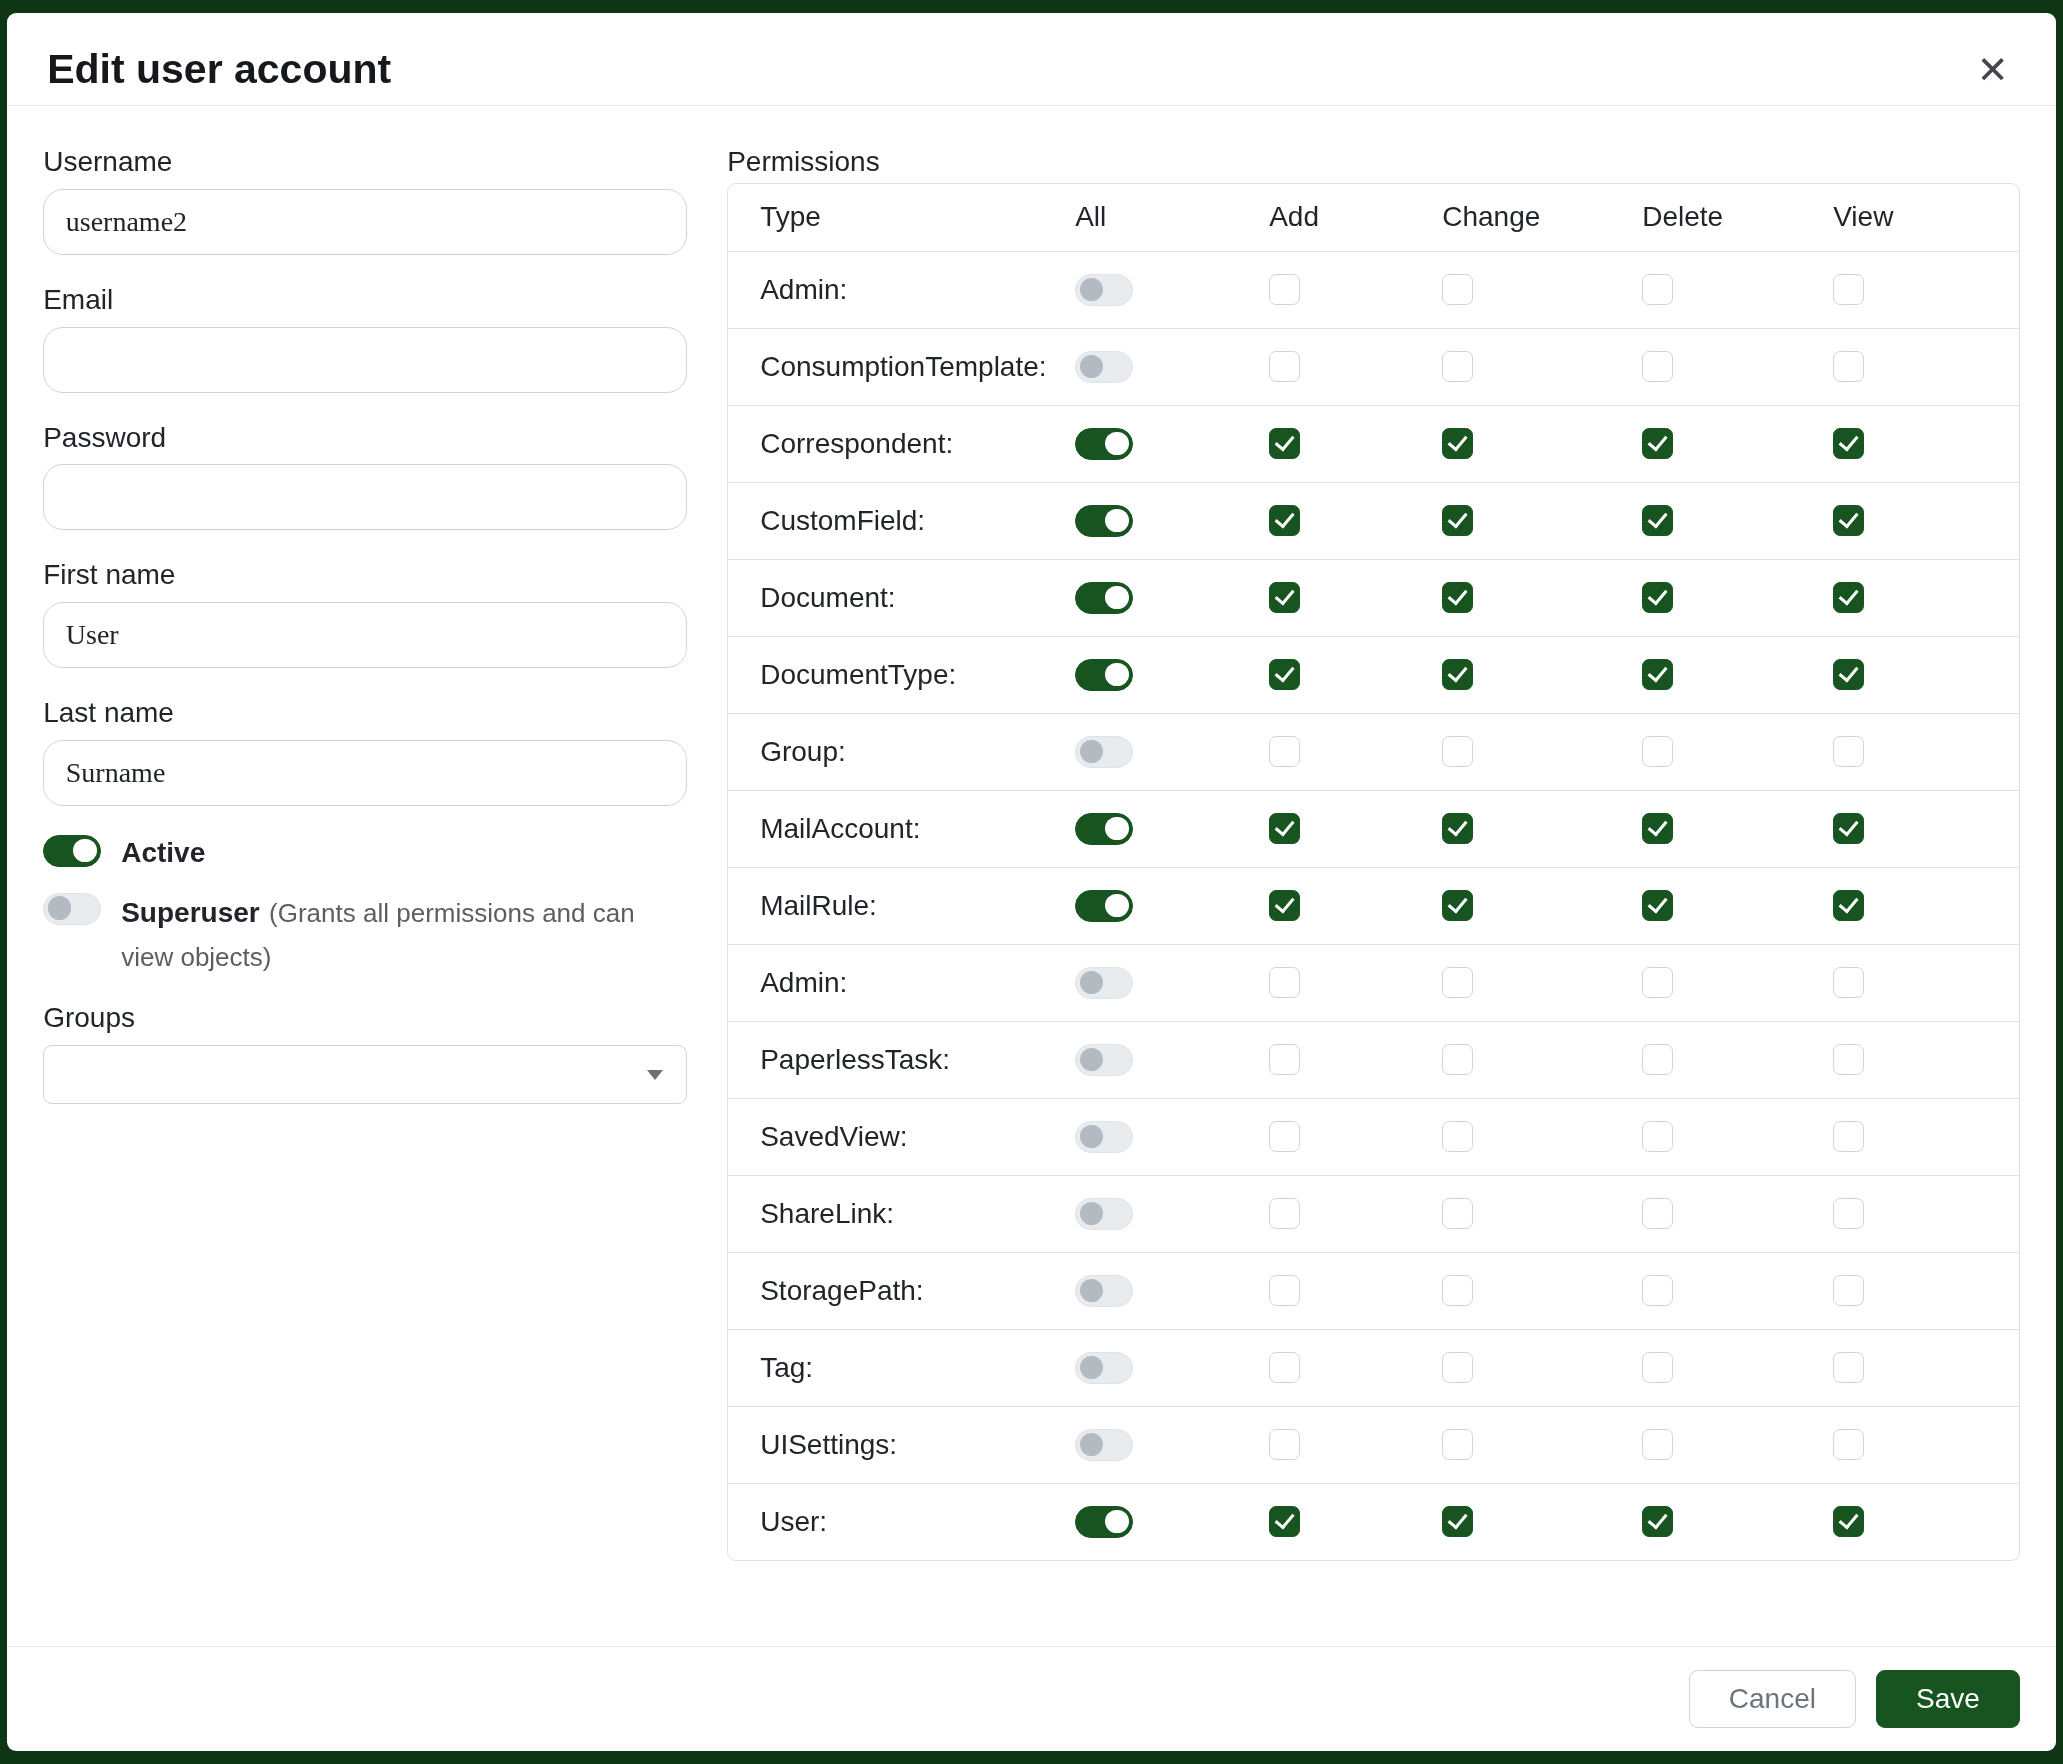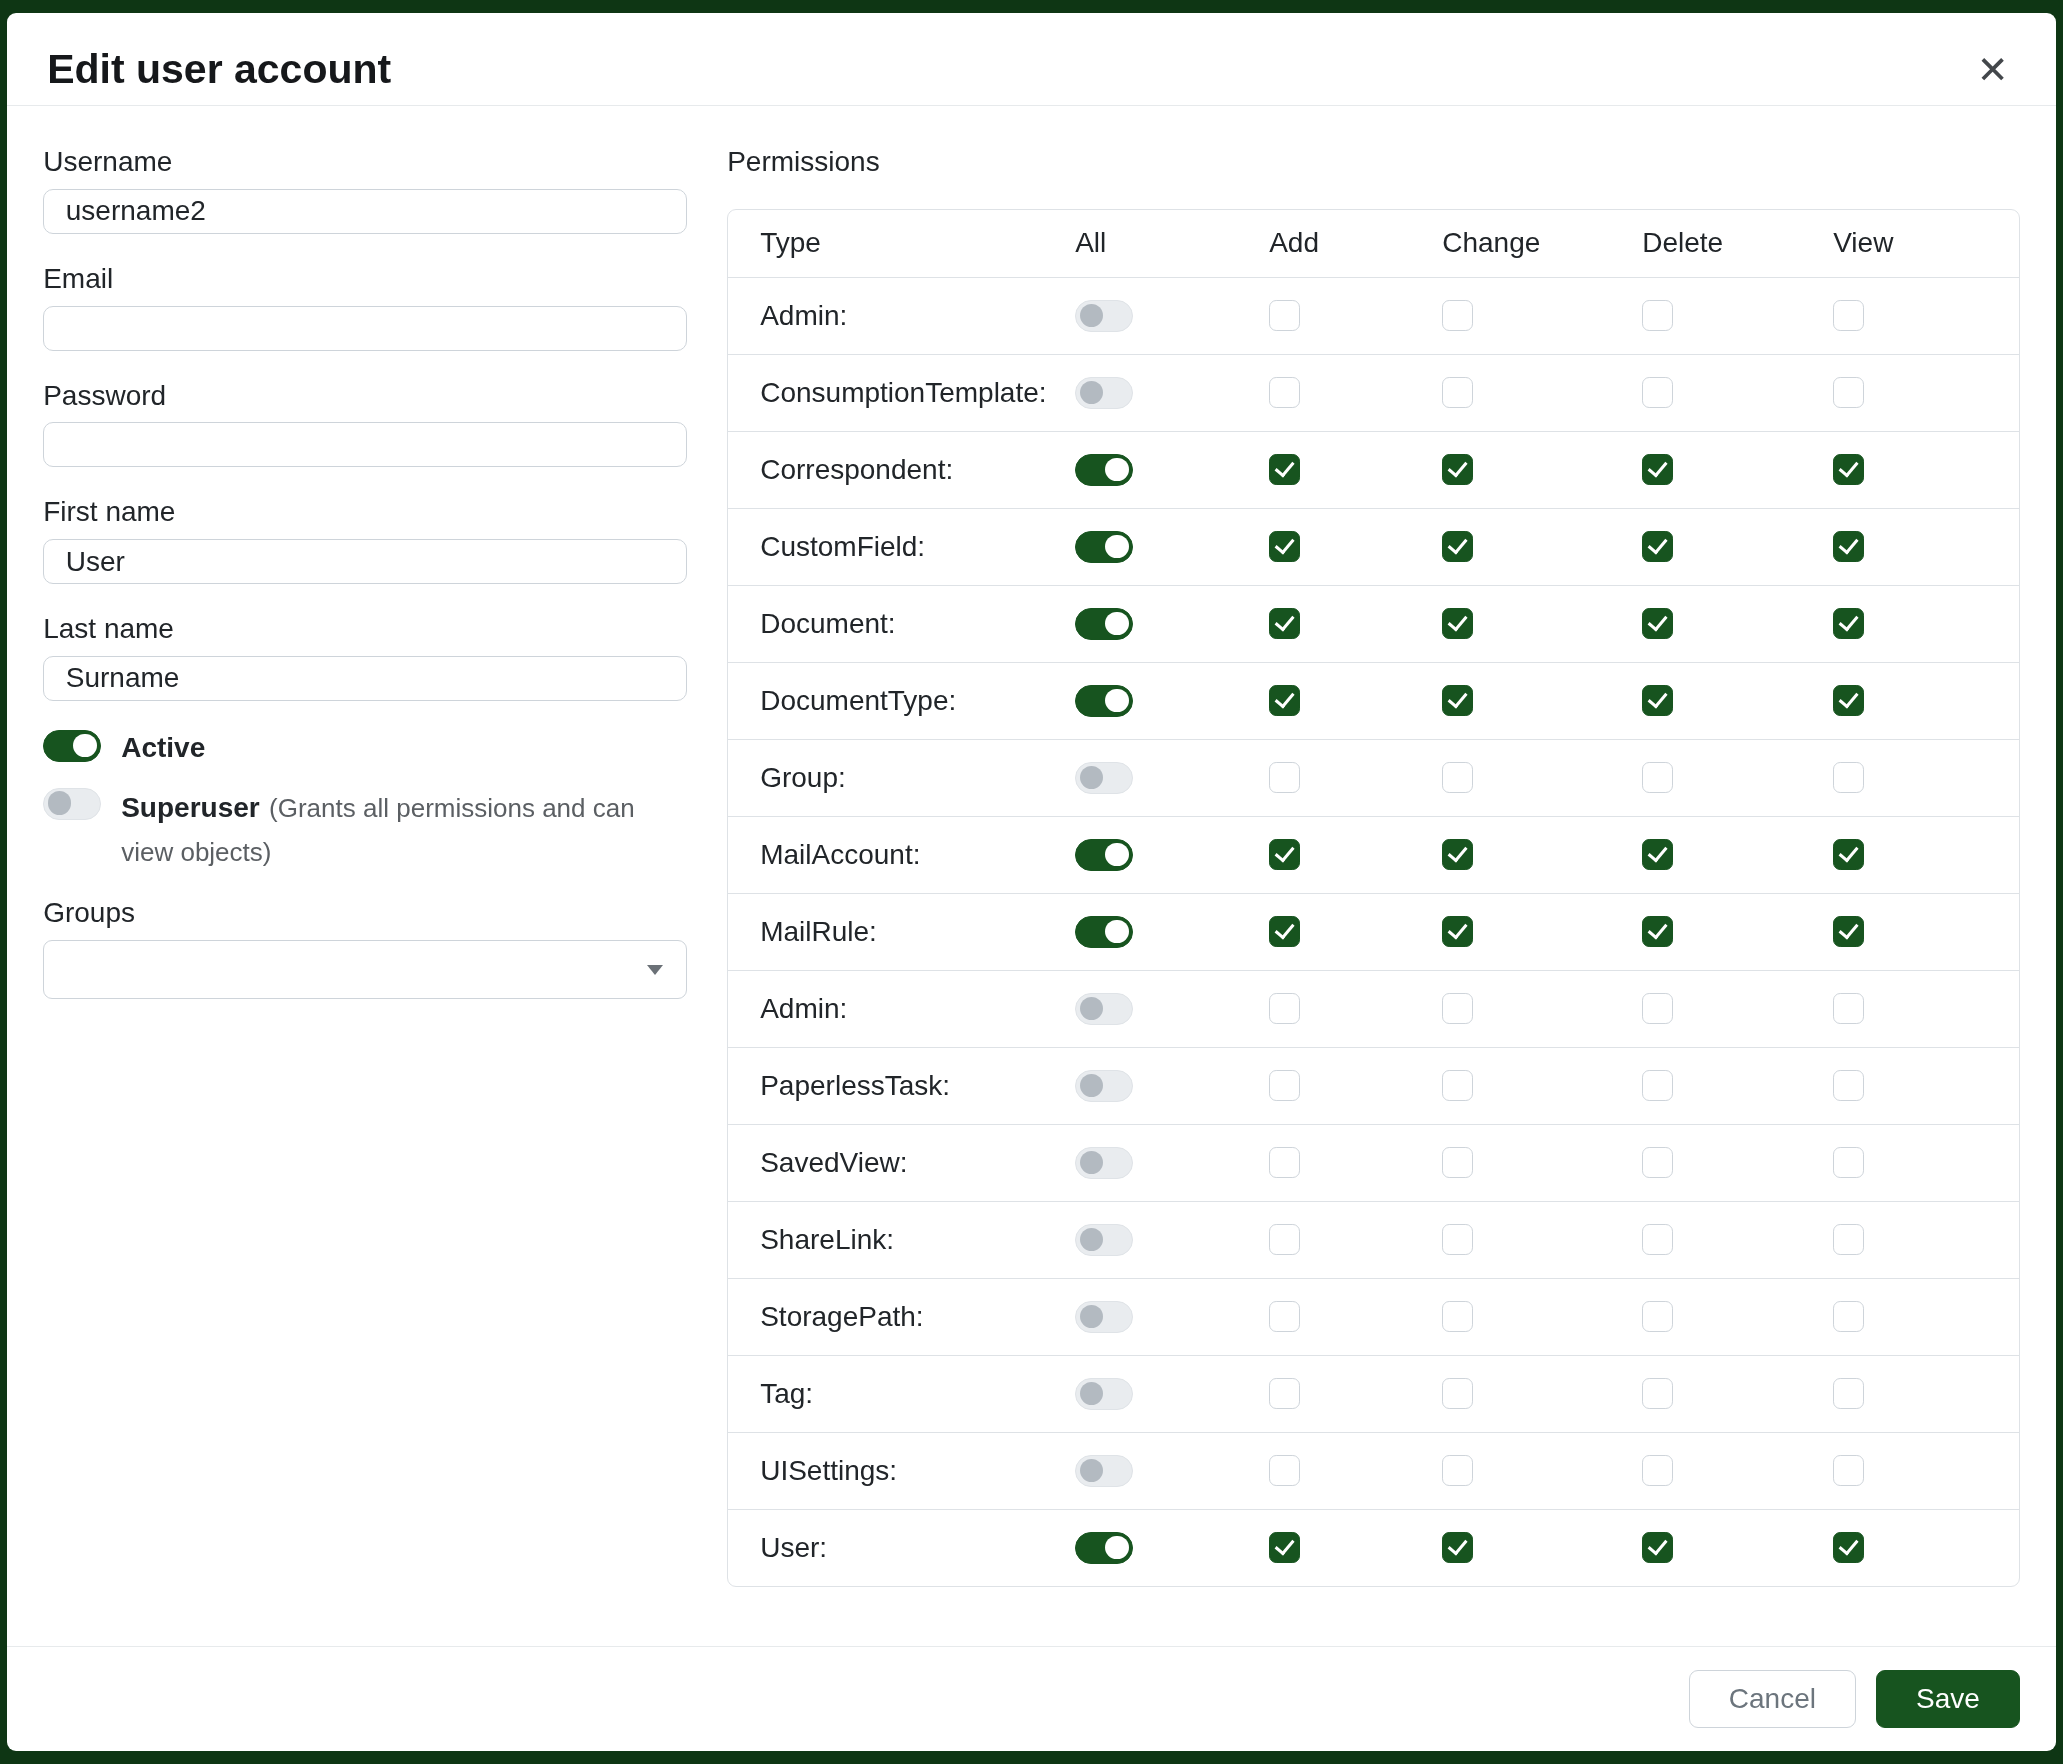--- a/index.html
+++ b/index.html
@@ -25,23 +25,23 @@
     background:none; border:none; padding:7.2px; cursor:pointer;
     font-size:38px; line-height:1; color:#43474b; font-family:inherit;
   }
   .modal-body { flex:1; display:flex; padding:40px 36px 0 36px; overflow:hidden; }
   .left-col { width:644px; flex:none; }
   .right-col { flex:1; padding-left:40px; }
 
   .form-group { margin-bottom:29px; }
   .field-label { display:block; font-size:28px; color:#212529; margin-bottom:10.8px; }
   .text-input {
-    width:100%; height:45px; border:1.8px solid #ced4da; border-radius:10px;
+    width:100%; height:66px; border:1.8px solid #ced4da; border-radius:20px;
     padding:0 21.6px; font-size:28px; color:#212529; background:#fff;
-    font-family:Liberation Sans, sans-serif; outline:none;
+    font-family:Liberation Serif, serif; outline:none;
   }
 
   .toggle {
     position:relative; display:inline-block; flex:none;
     width:58px; height:32px; border-radius:16px;
     background:#e9ecef; border:1.8px solid #dfe3e7; cursor:pointer;
   }
   .toggle::after {
     content:''; position:absolute; top:2.7px; left:3.6px;
     width:23.4px; height:23.4px; border-radius:50%; background:#b3bac1;
@@ -58,21 +58,21 @@
   .select-box {
     position:relative; height:59px; border:1.8px solid #ced4da; border-radius:9px;
     background:#fff; cursor:pointer;
   }
   .caret {
     position:absolute; right:23.4px; top:50%; margin-top:-4.5px;
     width:0; height:0; border-left:8px solid transparent; border-right:8px solid transparent;
     border-top:10px solid #6b7177;
   }
 
-  .perm-label { font-size:28px; color:#212529; margin-bottom:31px; }
+  .perm-label { font-size:28px; color:#212529; margin-bottom:5px; }
   .perm-table { border:1.8px solid #dee2e6; border-radius:9px; overflow:hidden; background:#fff; }
   .perm-head, .perm-row {
     display:grid;
     grid-template-columns:347px 194px 173px 200px 191px 1fr;
     align-items:center;
   }
   .perm-head { height:67px; font-size:28px; color:#212529; }
   .perm-head .head-cell:first-child { padding-left:32px; }
   .perm-row { height:77px; border-top:1.8px solid #dee2e6; font-size:28px; }
   .perm-type { padding-left:32px; color:#212529; }

